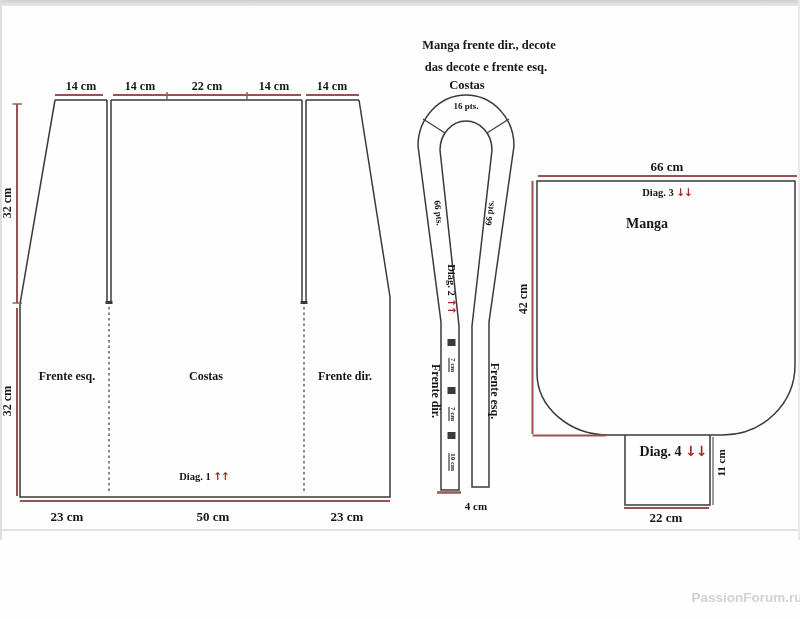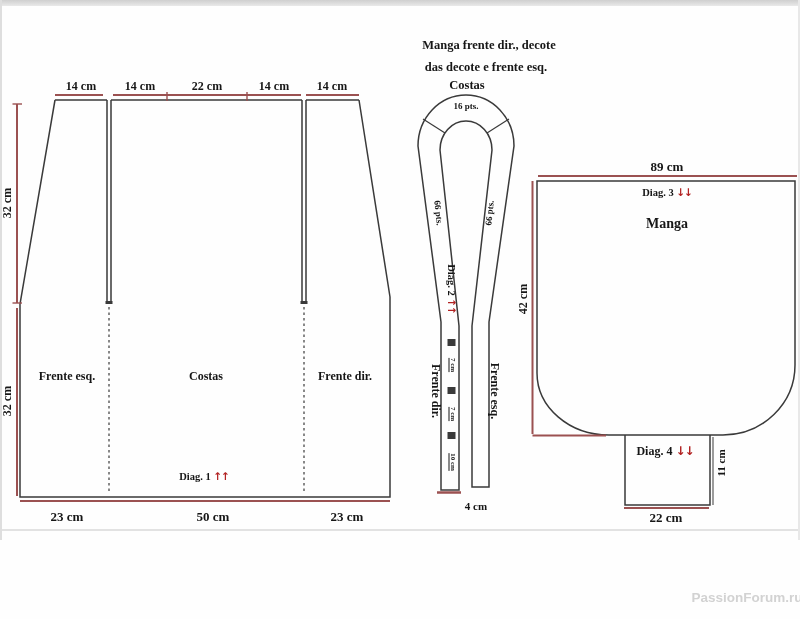--- a/index.html
+++ b/index.html
@@ -18,21 +18,21 @@
   .s-aux{stroke:#666;fill:none;}
   .mark{fill:var(--c-line,#222);}
   .lbl{
     position:absolute;transform:translate(-50%,-50%);white-space:nowrap;
     font-weight:bold;font-size:12px;line-height:1;text-align:center;
   }
   .rot-cw{transform:translate(-50%,-50%) rotate(90deg);}
   .rot-ccw{transform:translate(-50%,-50%) rotate(-90deg);}
   .rot-leg-l{transform:translate(-50%,-50%) rotate(84deg);}
   .rot-leg-r{transform:translate(-50%,-50%) rotate(-84deg);}
-  .f10{font-size:12px;} .f105{font-size:10.5px;} .f11{font-size:11px;}
+  .f10{font-size:14px;margin-left:8px;} .f105{font-size:10.5px;} .f11{font-size:11px;}
   .f125{font-size:12.5px;} .f13{font-size:13px;} .f14{font-size:14px;}
   .f9{font-size:9px;} .f7{font-size:7px;}
   .underl{text-decoration:underline;}
   .arr{color:var(--c-arrow,#b22222);font-family:"DejaVu Sans",sans-serif;letter-spacing:-1px;}
   .watermark{
     position:absolute;transform:translate(-50%,-50%);
     font-family:"Liberation Sans",sans-serif;font-weight:bold;font-size:13.5px;
     color:var(--c-watermark,#d0d0d0);white-space:nowrap;
   }
 </style>
@@ -121,22 +121,22 @@
   <div class="lbl f9 rot-leg-l" style="left:438px;top:213px">66 pts.</div>
   <div class="lbl f9 rot-leg-r" style="left:490px;top:213px">66 pts.</div>
   <div class="lbl f105 rot-cw" style="left:451px;top:289px"><span>Diag. 2</span> <span class="arr">↑↑</span></div>
   <div class="lbl f7 rot-cw underl" style="left:452px;top:365px">7 cm</div>
   <div class="lbl f7 rot-cw underl" style="left:452px;top:414px">7 cm</div>
   <div class="lbl f7 rot-cw underl" style="left:452px;top:462px">10 cm</div>
   <div class="lbl rot-cw" style="left:436px;top:391px">Frente dir.</div>
   <div class="lbl rot-cw" style="left:495px;top:391px">Frente esq.</div>
   <div class="lbl f11" style="left:476px;top:506px">4 cm</div>
 
-  <div class="lbl f13" style="left:667px;top:166px">89 cm</div>
+  <div class="lbl f13" style="left:667px;top:166px">66 cm</div>
   <div class="lbl f105" style="left:667px;top:193px"><span>Diag. 3</span> <span class="arr">↓↓</span></div>
-  <div class="lbl f14" style="left:667px;top:224px">Manga</div>
+  <div class="lbl f14" style="left:647px;top:224px">Manga</div>
   <div class="lbl rot-ccw" style="left:523px;top:299px">42 cm</div>
   <div class="lbl f10" style="left:665px;top:451px"><span>Diag. 4</span> <span class="arr">↓↓</span></div>
   <div class="lbl f11 rot-ccw" style="left:721px;top:463px">11 cm</div>
   <div class="lbl f13" style="left:666px;top:517px">22 cm</div>
 
   <div class="watermark" style="left:747px;top:597px">PassionForum.ru</div>
 </div>
 
 </body></html>

